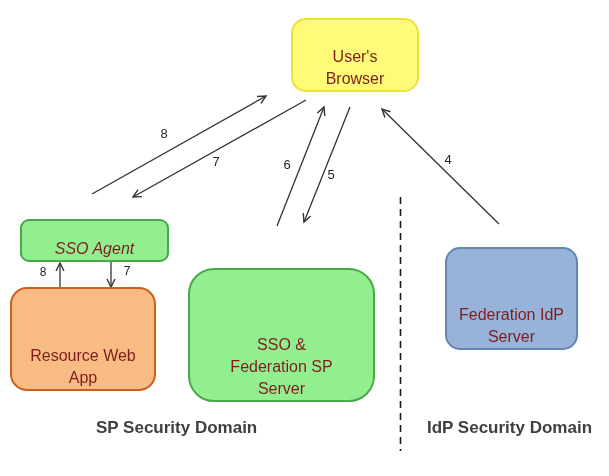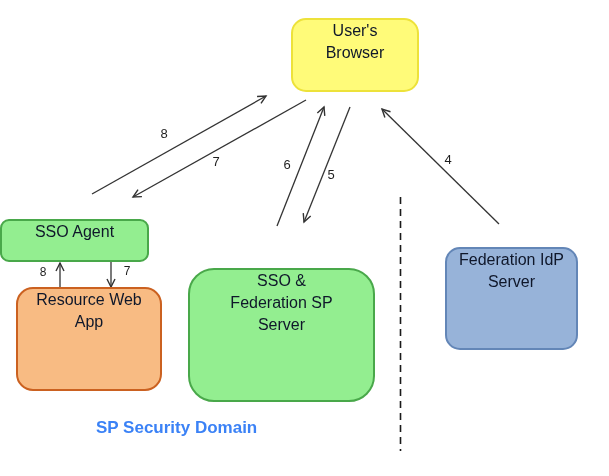--- a/index.html
+++ b/index.html
@@ -17,55 +17,55 @@
   }
   .connector-layer {
     position: absolute;
     left: 0; top: 0;
     width: 609px; height: 476px;
     pointer-events: none;
   }
   .node {
     position: absolute;
     display: flex;
-    align-items: flex-start;
+    align-items: flex-end;
     justify-content: center;
     text-align: center;
     box-sizing: border-box;
     border: 2px solid #000;
-    color: #0f172a;
+    color: #7f1d1d;
     font-size: 16px;
     line-height: 22px;
   }
   .node-label {
     white-space: pre-line;
   }
   .node-browser   { left: 291px; top: 18px;  width: 128px; height: 74px;  border-radius: 15px; }
-  .node-sso-agent { left: 0;   top: 219px; width: 149px; height: 43px;  border-radius: 9px;  }
-  .node-resource  { left: 16px;  top: 287px; width: 146px; height: 104px; border-radius: 17px; }
+  .node-sso-agent { left: 20px;   top: 219px; width: 149px; height: 43px;  border-radius: 9px; font-style: italic;  }
+  .node-resource  { left: 10px;  top: 287px; width: 146px; height: 104px; border-radius: 17px; }
   .node-sp-server { left: 188px; top: 236px; width: 187px; height: 134px; border-radius: 26px; }
   .node-idp       { left: 445px; top: 247px; width: 133px; height: 103px; border-radius: 15px; }
   .arrow-label {
     position: absolute;
     transform: translate(-50%, -50%);
     font-size: 13px;
     color: #1f1f1f;
   }
   .lbl-8  { left: 164px; top: 133px; }
   .lbl-7  { left: 216px; top: 161px; }
   .lbl-6  { left: 287px; top: 164px; }
   .lbl-5  { left: 331px; top: 174px; }
   .lbl-4  { left: 448px; top: 159px; }
   .lbl-8s { left: 43px;  top: 272px; font-size: 12px; }
   .lbl-7s { left: 127px; top: 271px; font-size: 12px; }
   .domain-label {
     position: absolute;
     font-weight: bold;
     font-size: 17px;
-    color: #3b82f6;
+    color: #404040;
     white-space: nowrap;
   }
   .domain-sp  { left: 96px;  top: 418px; }
   .domain-idp { left: 427px; top: 418px; }
 </style>
 </head>
 <body>
 
 <div class="stage">
 
@@ -112,14 +112,15 @@
 
   <span class="arrow-label lbl-8">8</span>
   <span class="arrow-label lbl-7">7</span>
   <span class="arrow-label lbl-6">6</span>
   <span class="arrow-label lbl-5">5</span>
   <span class="arrow-label lbl-4">4</span>
   <span class="arrow-label lbl-8s">8</span>
   <span class="arrow-label lbl-7s">7</span>
 
   <div class="domain-label domain-sp">SP Security Domain</div>
+  <div class="domain-label domain-idp">IdP Security Domain</div>
 
 </div>
 
 </body></html>

